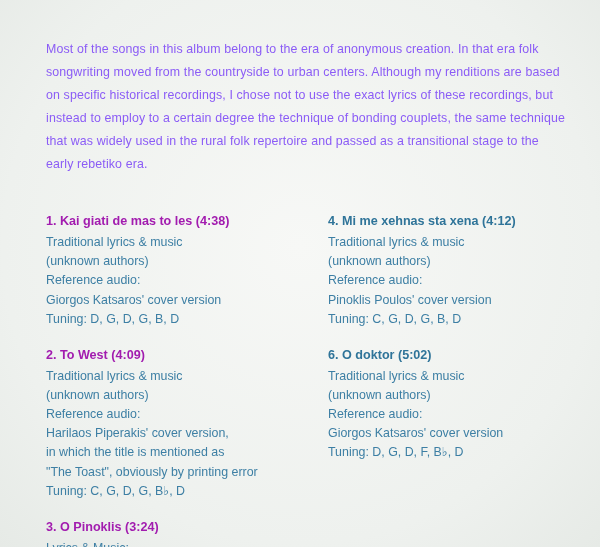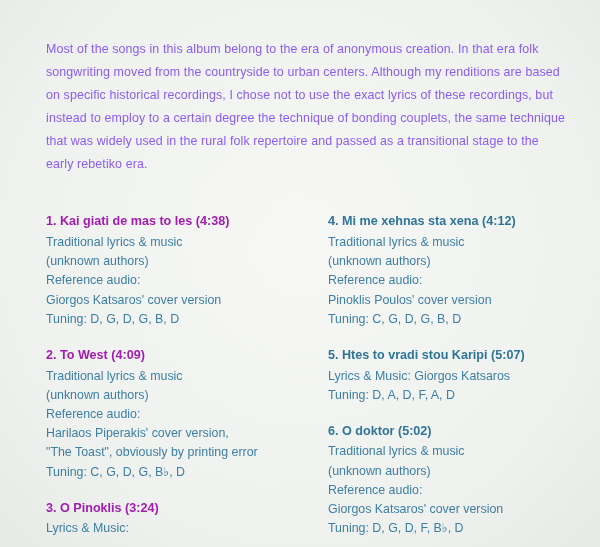--- a/index.html
+++ b/index.html
@@ -82,20 +82,21 @@
         <p class="track-line">Giorgos Katsaros' cover version</p>
         <p class="track-line">Tuning: D, G, D, G, B, D</p>
       </div>
 
       <div class="track">
         <p class="track-title">2. To West (4:09)</p>
         <p class="track-line">Traditional lyrics &amp; music</p>
         <p class="track-line">(unknown authors)</p>
         <p class="track-line">Reference audio:</p>
         <p class="track-line">Harilaos Piperakis' cover version,</p>
+        <p class="track-line">in which the title is mentioned as</p>
         <p class="track-line">"The Toast", obviously by printing error</p>
         <p class="track-line">Tuning: C, G, D, G, B♭, D</p>
       </div>
 
       <div class="track">
         <p class="track-title">3. O Pinoklis (3:24)</p>
         <p class="track-line">Lyrics &amp; Music:</p>
 
       </div>
 
@@ -105,25 +106,20 @@
 
       <div class="track">
         <p class="track-title">4. Mi me xehnas sta xena (4:12)</p>
         <p class="track-line">Traditional lyrics &amp; music</p>
         <p class="track-line">(unknown authors)</p>
         <p class="track-line">Reference audio:</p>
         <p class="track-line">Pinoklis Poulos' cover version</p>
         <p class="track-line">Tuning: C, G, D, G, B, D</p>
       </div>
 
-      <div class="track">
-        <p class="track-title">5. Htes to vradi stou Karipi (5:07)</p>
-        <p class="track-line">Lyrics &amp; Music: Giorgos Katsaros</p>
-        <p class="track-line">Tuning: D, A, D, F, A, D</p>
-      </div>
 
       <div class="track">
         <p class="track-title">6. O doktor (5:02)</p>
         <p class="track-line">Traditional lyrics &amp; music</p>
         <p class="track-line">(unknown authors)</p>
         <p class="track-line">Reference audio:</p>
         <p class="track-line">Giorgos Katsaros' cover version</p>
         <p class="track-line">Tuning: D, G, D, F, B♭, D</p>
       </div>
 

